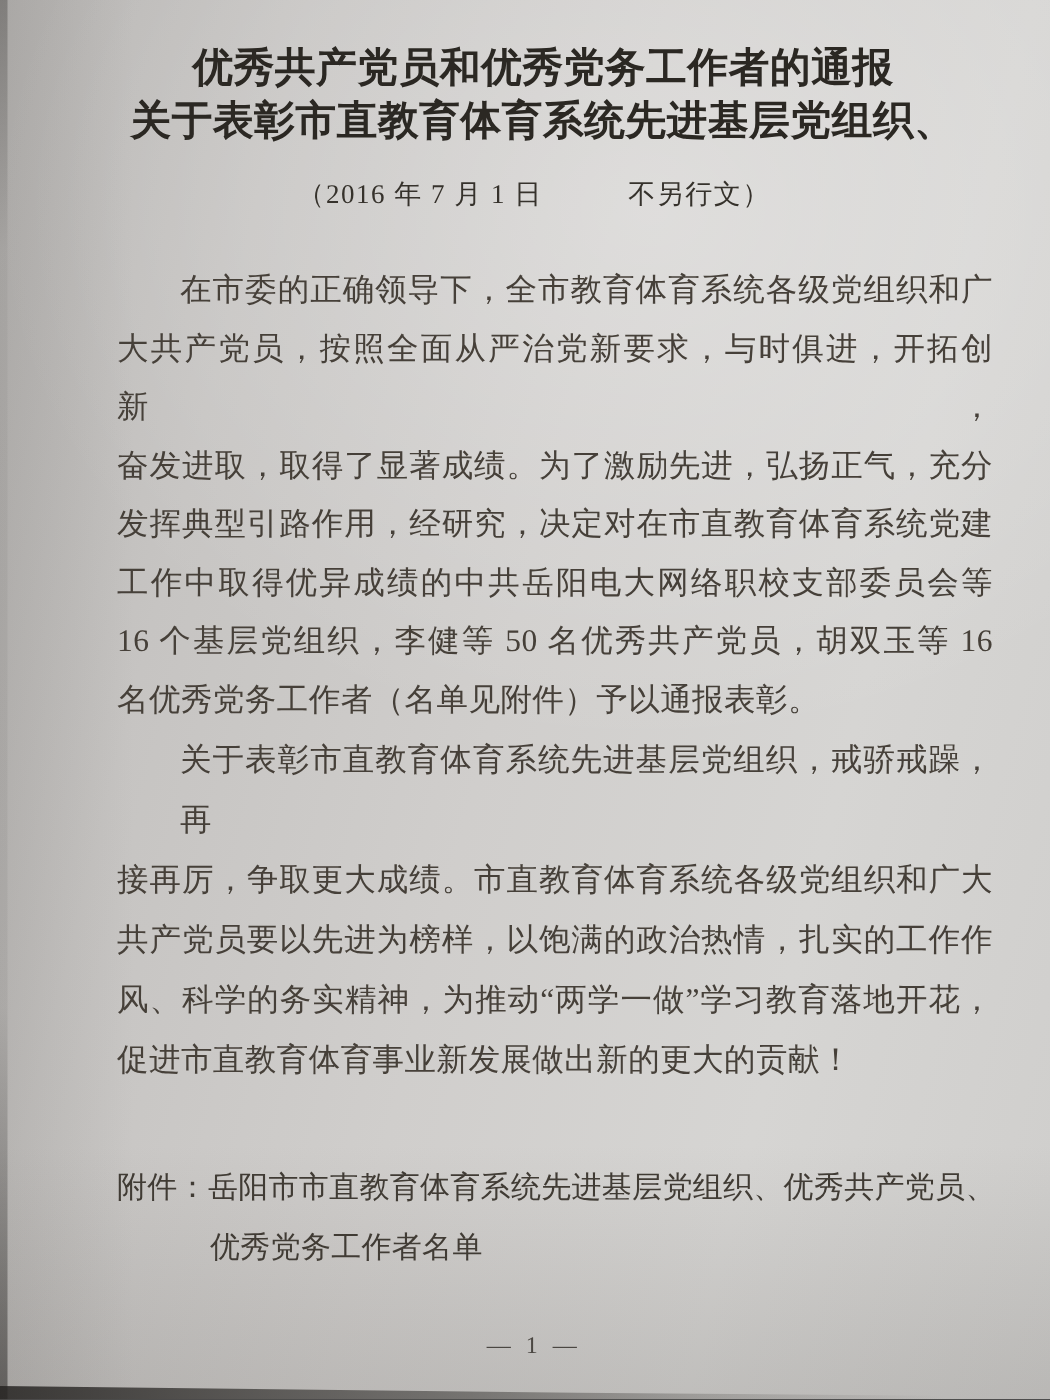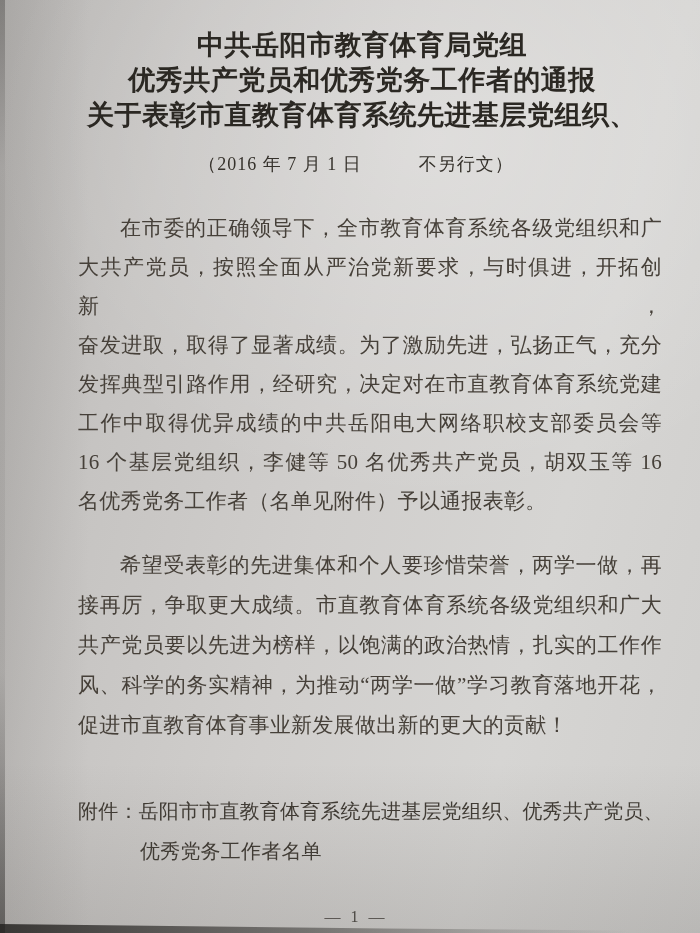--- a/index.html
+++ b/index.html
@@ -66,21 +66,21 @@
   }
 
   .bodytext { margin-top: 32px; font-size: 21px; color: #464039; }
   .bline {
     line-height: 39px;
     text-align: justify;
     text-align-last: justify;
     letter-spacing: 0.3px;
   }
   .para2 .bline { line-height: 40px; }
-  .bline.ind { padding-left: 42px; margin-top: 24px; }
+  .bline.ind { padding-left: 42px; }
   .bline.end { text-align-last: left; }
 
   .attachment { margin-top: 46px; font-size: 20px; color: #403b34; }
   .attachment .aline {
     line-height: 40px;
     letter-spacing: 0.2px;
     white-space: nowrap;
   }
   .attachment .aline.ind3 { padding-left: 62px; }
 
@@ -94,39 +94,38 @@
     letter-spacing: 3px;
   }
 </style>
 </head>
 <body>
 
 <div class="photo">
   <div class="sheet">
 
     <div class="title">
-      <div class="tline">中共岳阳市教育体育局党组</div>
       <div class="tline">优秀共产党员和优秀党务工作者的通报</div>
       <div class="tline">关于表彰市直教育体育系统先进基层党组织、</div>
     </div>
 
     <div class="dateline">（2016 年 7 月 1 日　　　不另行文）</div>
 
     <div class="bodytext">
       <div class="para1">
         <div class="bline ind">在市委的正确领导下，全市教育体育系统各级党组织和广</div>
         <div class="bline">大共产党员，按照全面从严治党新要求，与时俱进，开拓创新，</div>
         <div class="bline">奋发进取，取得了显著成绩。为了激励先进，弘扬正气，充分</div>
         <div class="bline">发挥典型引路作用，经研究，决定对在市直教育体育系统党建</div>
         <div class="bline">工作中取得优异成绩的中共岳阳电大网络职校支部委员会等</div>
         <div class="bline">16 个基层党组织，李健等 50 名优秀共产党员，胡双玉等 16</div>
         <div class="bline end">名优秀党务工作者（名单见附件）予以通报表彰。</div>
       </div>
       <div class="para2">
-        <div class="bline ind">希望受表彰的先进集体和个人要珍惜荣誉，两学一做，再</div>
+        <div class="bline ind">关于表彰市直教育体育系统先进基层党组织，戒骄戒躁，再</div>
         <div class="bline">接再厉，争取更大成绩。市直教育体育系统各级党组织和广大</div>
         <div class="bline">共产党员要以先进为榜样，以饱满的政治热情，扎实的工作作</div>
         <div class="bline">风、科学的务实精神，为推动“两学一做”学习教育落地开花，</div>
         <div class="bline end">促进市直教育体育事业新发展做出新的更大的贡献！</div>
       </div>
     </div>
 
     <div class="attachment">
       <div class="aline">附件：岳阳市市直教育体育系统先进基层党组织、优秀共产党员、</div>
       <div class="aline ind3">优秀党务工作者名单</div>

